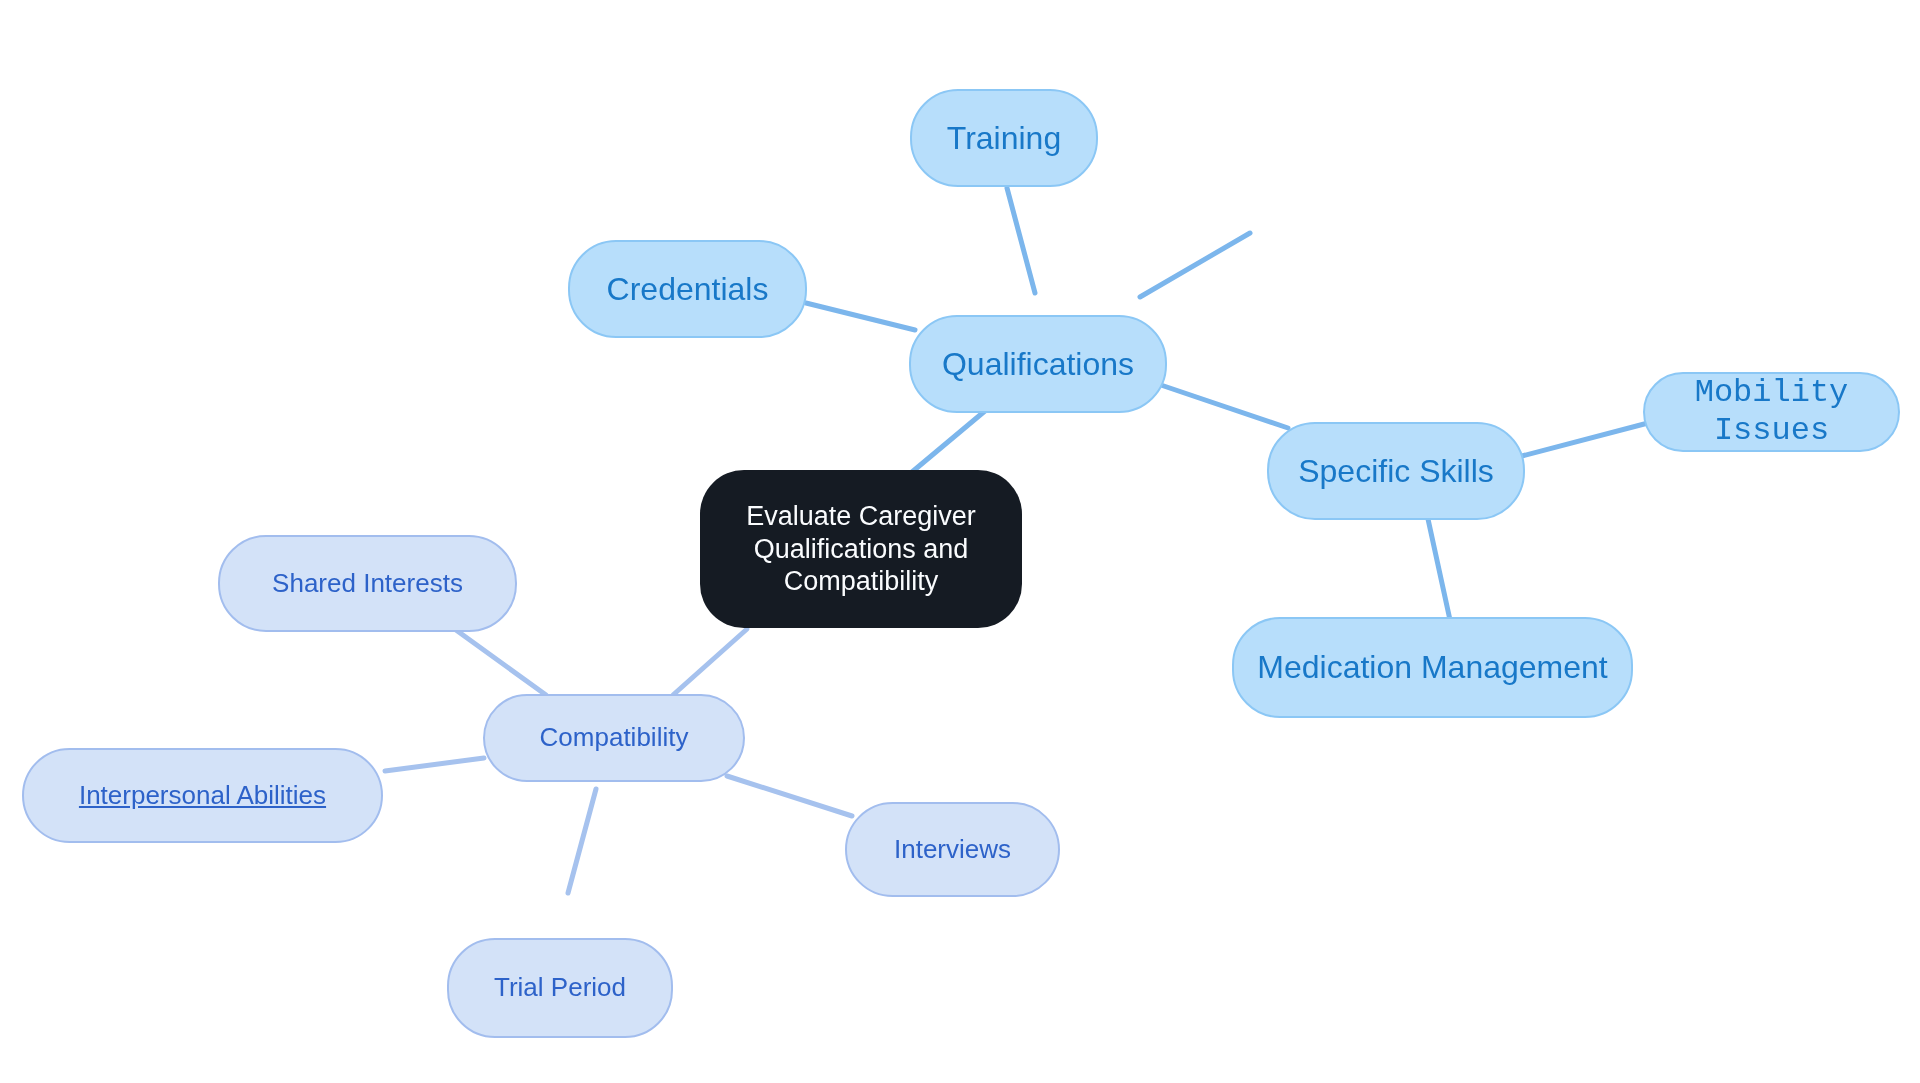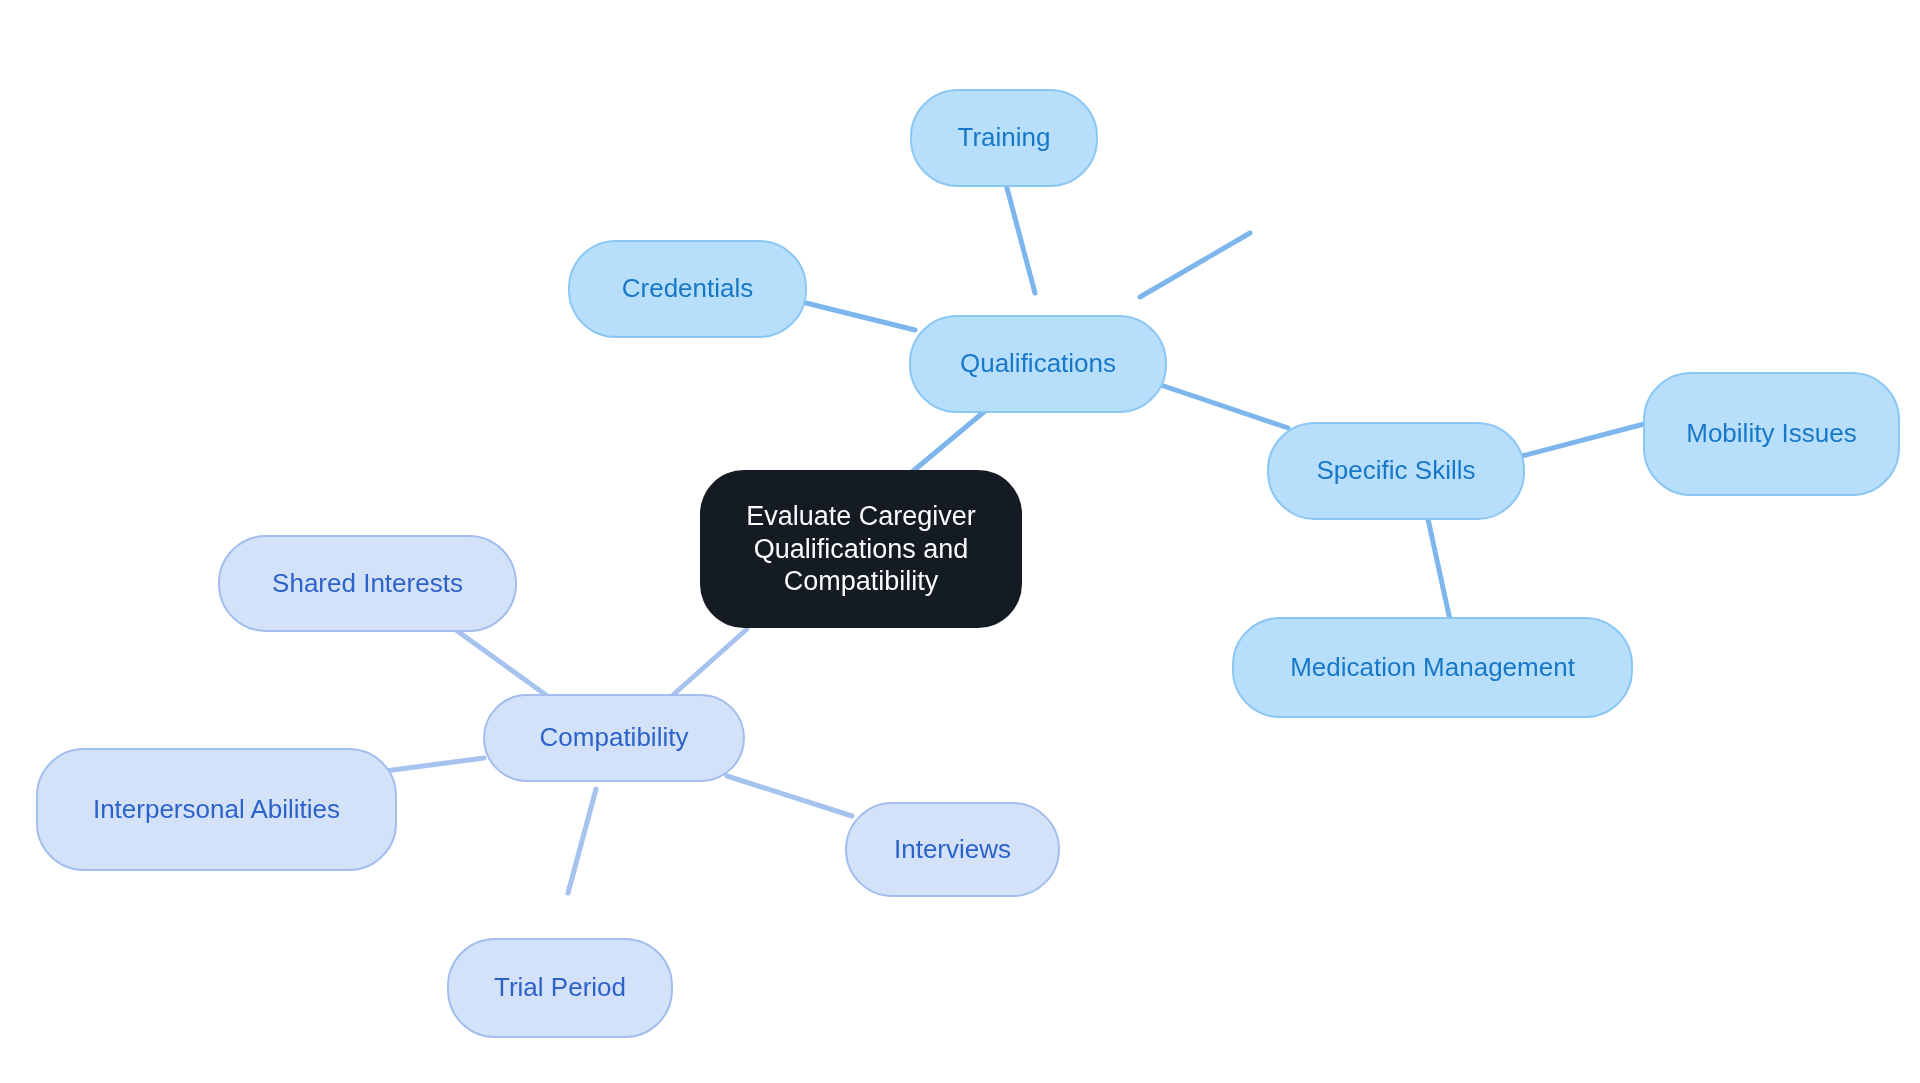--- a/index.html
+++ b/index.html
@@ -38,21 +38,21 @@
     box-sizing: border-box;
     border-radius: 48px;
     font-weight: 500;
     cursor: pointer;
     line-height: 1.2;
   }
   .node.sky {
     background: var(--sky-fill, #b7defb);
     border: 2px solid var(--sky-border, #8bc7f5);
     color: var(--sky-text, #1878c8);
-    font-size: 26px;
+    font-size: 32px;
   }
   .node.peri {
     background: var(--peri-fill, #d3e2f8);
     border: 2px solid var(--peri-border, #a2bdee);
     color: var(--peri-text, #2d62c9);
     font-size: 26px;
   }
   .node.root-node {
     background: var(--root-fill, #151b23);
     color: var(--root-text, #fafcfe);
@@ -97,37 +97,37 @@
 
 
   <div class="node sky" style="left:568px; top:240px; width:239px; height:98px;">
     <span>Credentials</span>
   </div>
 
   <div class="node sky" style="left:1267px; top:422px; width:258px; height:98px;">
     <span>Specific Skills</span>
   </div>
 
-  <div class="node sky" style="left:1643px; top:372px; width:257px; height:124px;">
+  <div class="node sky" style="left:1643px; top:372px; width:257px; height:80px;font-family:Liberation Mono, monospace;">
     <span>Mobility Issues</span>
   </div>
 
   <div class="node sky" style="left:1232px; top:617px; width:401px; height:101px;">
     <span>Medication Management</span>
   </div>
 
   <div class="node peri" style="left:483px; top:694px; width:262px; height:88px;">
     <span>Compatibility</span>
   </div>
 
   <div class="node peri" style="left:218px; top:535px; width:299px; height:97px;">
     <span>Shared Interests</span>
   </div>
 
-  <div class="node peri" style="left:36px; top:748px; width:361px; height:123px;">
+  <div class="node peri" style="left:22px; top:748px; width:361px; height:95px;text-decoration:underline;">
     <span>Interpersonal Abilities</span>
   </div>
 
   <div class="node peri" style="left:447px; top:890px; width:226px; height:100px;margin-top:48px;">
     <span>Trial Period</span>
   </div>
 
   <div class="node peri" style="left:845px; top:802px; width:215px; height:95px;">
     <span>Interviews</span>
   </div>

